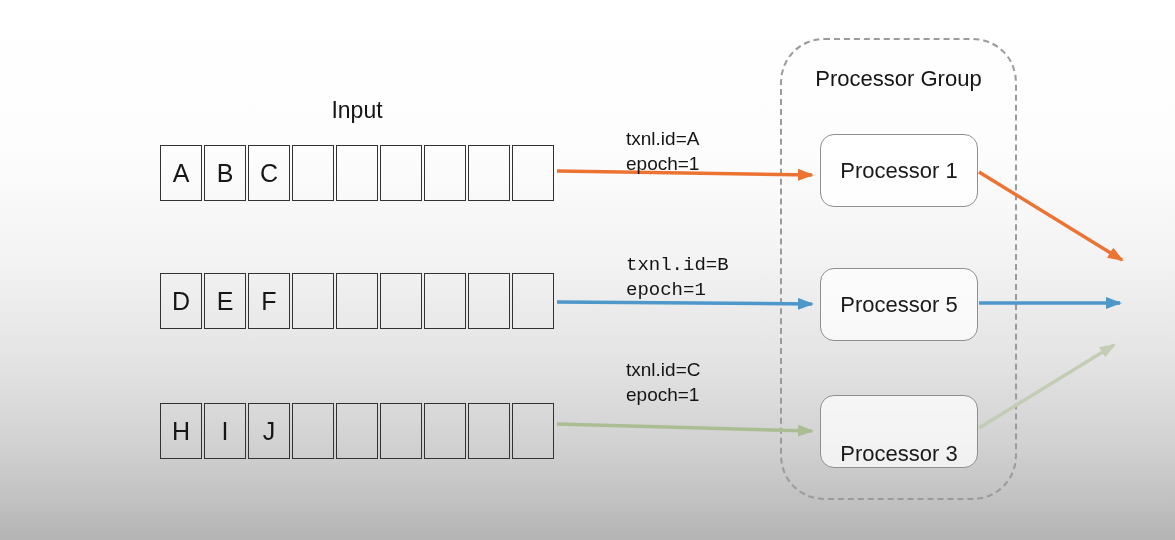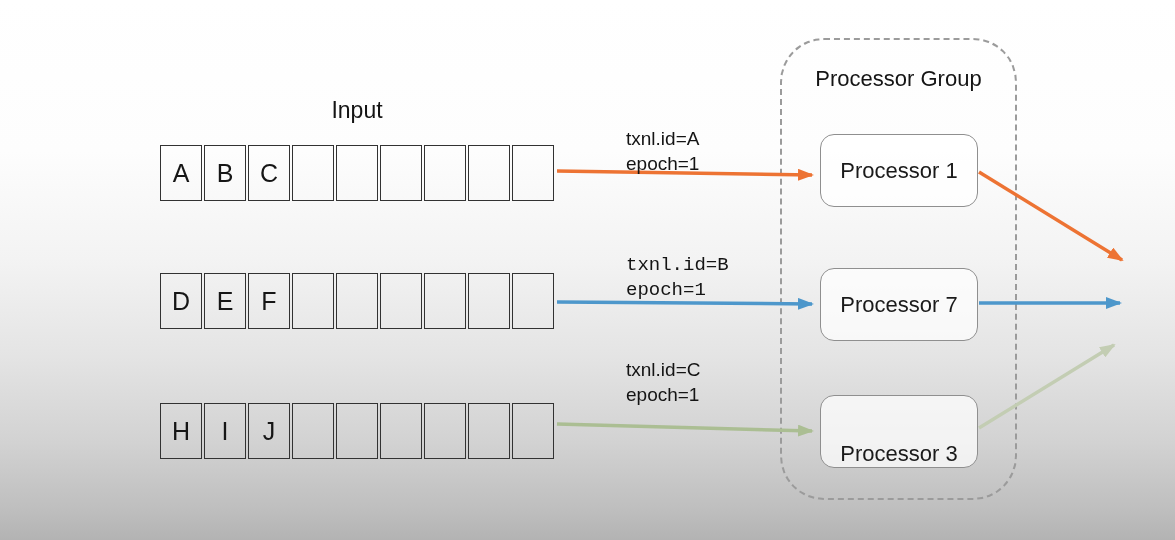--- a/index.html
+++ b/index.html
@@ -83,21 +83,21 @@
     <div class="cell"></div>
   </div>
 
   <div class="consumer-group"></div>
   <div class="cg-title">Processor Group</div>
 
   <div class="proc" style="top:134px;">
     <span>Processor 1</span>
   </div>
   <div class="proc" style="top:268px;">
-    <span>Processor 7</span>
+    <span>Processor 5</span>
   </div>
   <div class="proc" style="top:395px;align-items:flex-end;">
     <span>Processor 3</span>
   </div>
 
   <svg class="arrows" width="1175" height="540" viewBox="0 0 1175 540">
     <defs>
       <marker id="m-orange" markerUnits="userSpaceOnUse" markerWidth="16" markerHeight="12" refX="14" refY="6" orient="auto">
         <polygon points="0,0 16,6 0,12" fill="#ED7333"></polygon>
       </marker>

